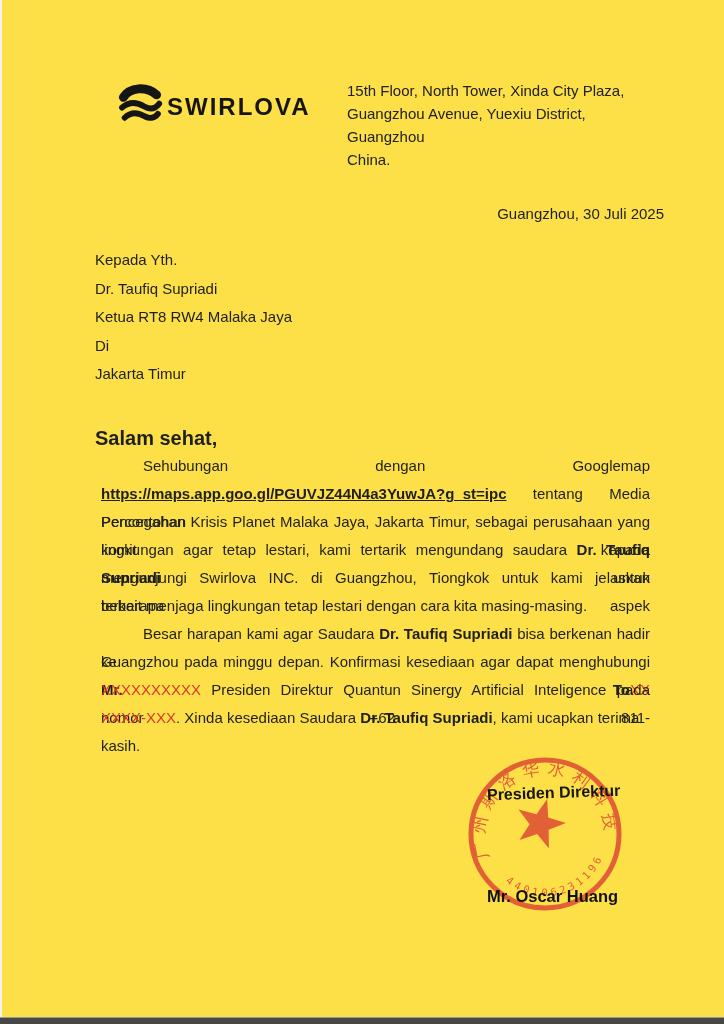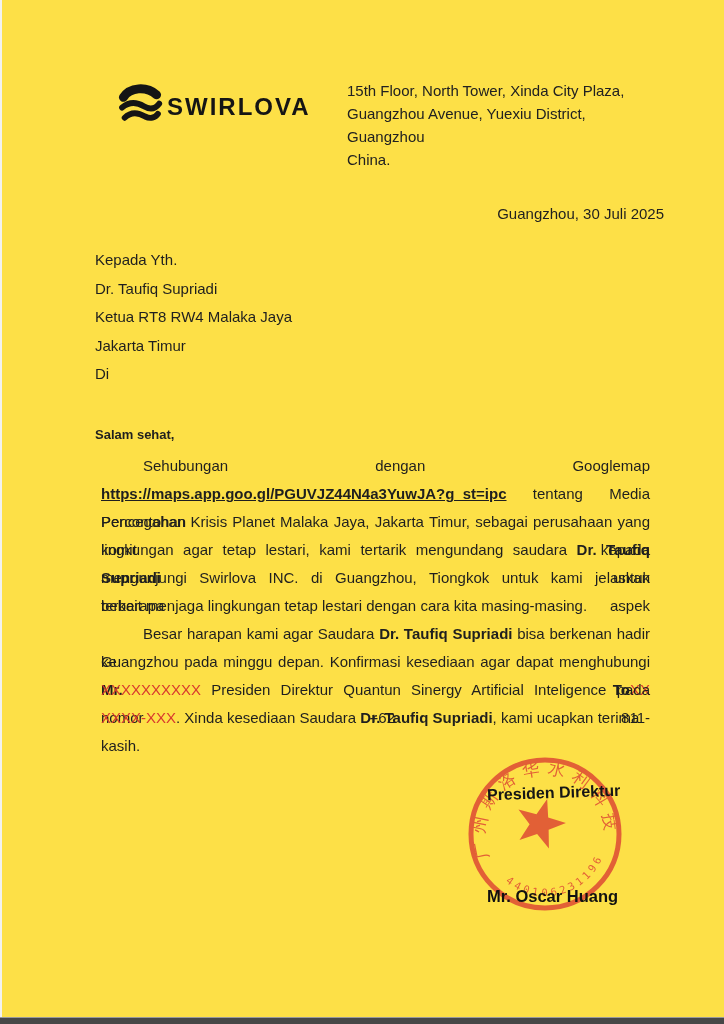--- a/index.html
+++ b/index.html
@@ -10,21 +10,21 @@
   .edge-right{position:absolute;right:0;top:0;width:4px;height:100%;background:#e9e9e9;border-left:1px solid #dcdcdc;}
   .edge-left{position:absolute;left:0;top:0;width:2px;height:100%;background:#f2f2f0;}
   .edge-bottom{position:absolute;left:0;bottom:0;width:100%;height:6px;background:#474747;border-top:1px solid #9a9a9a;}
   
   .logo{position:absolute;left:117px;top:84px;display:flex;align-items:center;}
   .logo-mark{width:46px;height:42px;}
   .logo-text{font-size:24px;font-weight:800;letter-spacing:2px;color:#151515;margin-left:4px;}
   .addr{position:absolute;left:347px;top:79px;width:310px;font-size:15px;line-height:23px;color:#212121;}
   .dateline{position:absolute;right:76px;top:205px;font-size:15px;text-align:right;}
   .recipient{position:absolute;left:95px;top:246px;font-size:15px;line-height:28.5px;}
-  .salutation{position:absolute;left:95px;top:427px;font-size:13px;font-weight:700;}
+  .salutation{position:absolute;left:95px;top:427px;font-size:20px;font-weight:700;}
   
   .body-text{position:absolute;left:95px;top:452px;width:555px;font-size:15px;}
   .bline{height:28px;line-height:28px;white-space:normal;margin-left:6px;}
   .bline.just{text-align:justify;text-align-last:justify;}
   .bline.ind{text-indent:42px;}
   .b{font-weight:700;}
   .red{color:#d93a2e;}
   .u{text-decoration:underline;cursor:pointer;font-weight:bold;}
   
   .stamp{position:absolute;left:458px;top:753px;width:176px;height:176px;}
@@ -56,22 +56,22 @@
     <div>Guangzhou Avenue, Yuexiu District, Guangzhou</div>
     <div>China.</div>
   </div>
 
   <div class="dateline">Guangzhou, 30 Juli 2025</div>
 
   <div class="recipient">
     <div>Kepada Yth.</div>
     <div>Dr. Taufiq Supriadi</div>
     <div>Ketua RT8 RW4 Malaka Jaya</div>
+    <div>Di</div>
     <div>Jakarta Timur</div>
-    <div>Di</div>
   </div>
 
   <div class="salutation">Salam sehat,</div>
 
   <div class="body-text">
       <div class="bline just ind"><span>Sehubungan dengan Googlemap</span></div>
       <div class="bline just"><span class="u">https://maps.app.goo.gl/PGUVJZ44N4a3YuwJA?g_st=ipc</span><span> tentang Media Percontohan</span></div>
       <div class="bline just"><span>Pencegahan Krisis Planet Malaka Jaya, Jakarta Timur, sebagai perusahaan yang komit kepada</span></div>
       <div class="bline just"><span>lingkungan agar tetap lestari, kami tertarik mengundang saudara </span><span class="b">Dr. Taufiq Supriadi</span><span> untuk</span></div>
       <div class="bline just"><span>mengunjungi Swirlova INC. di Guangzhou, Tiongkok untuk kami jelaskan beberapa aspek</span></div>

